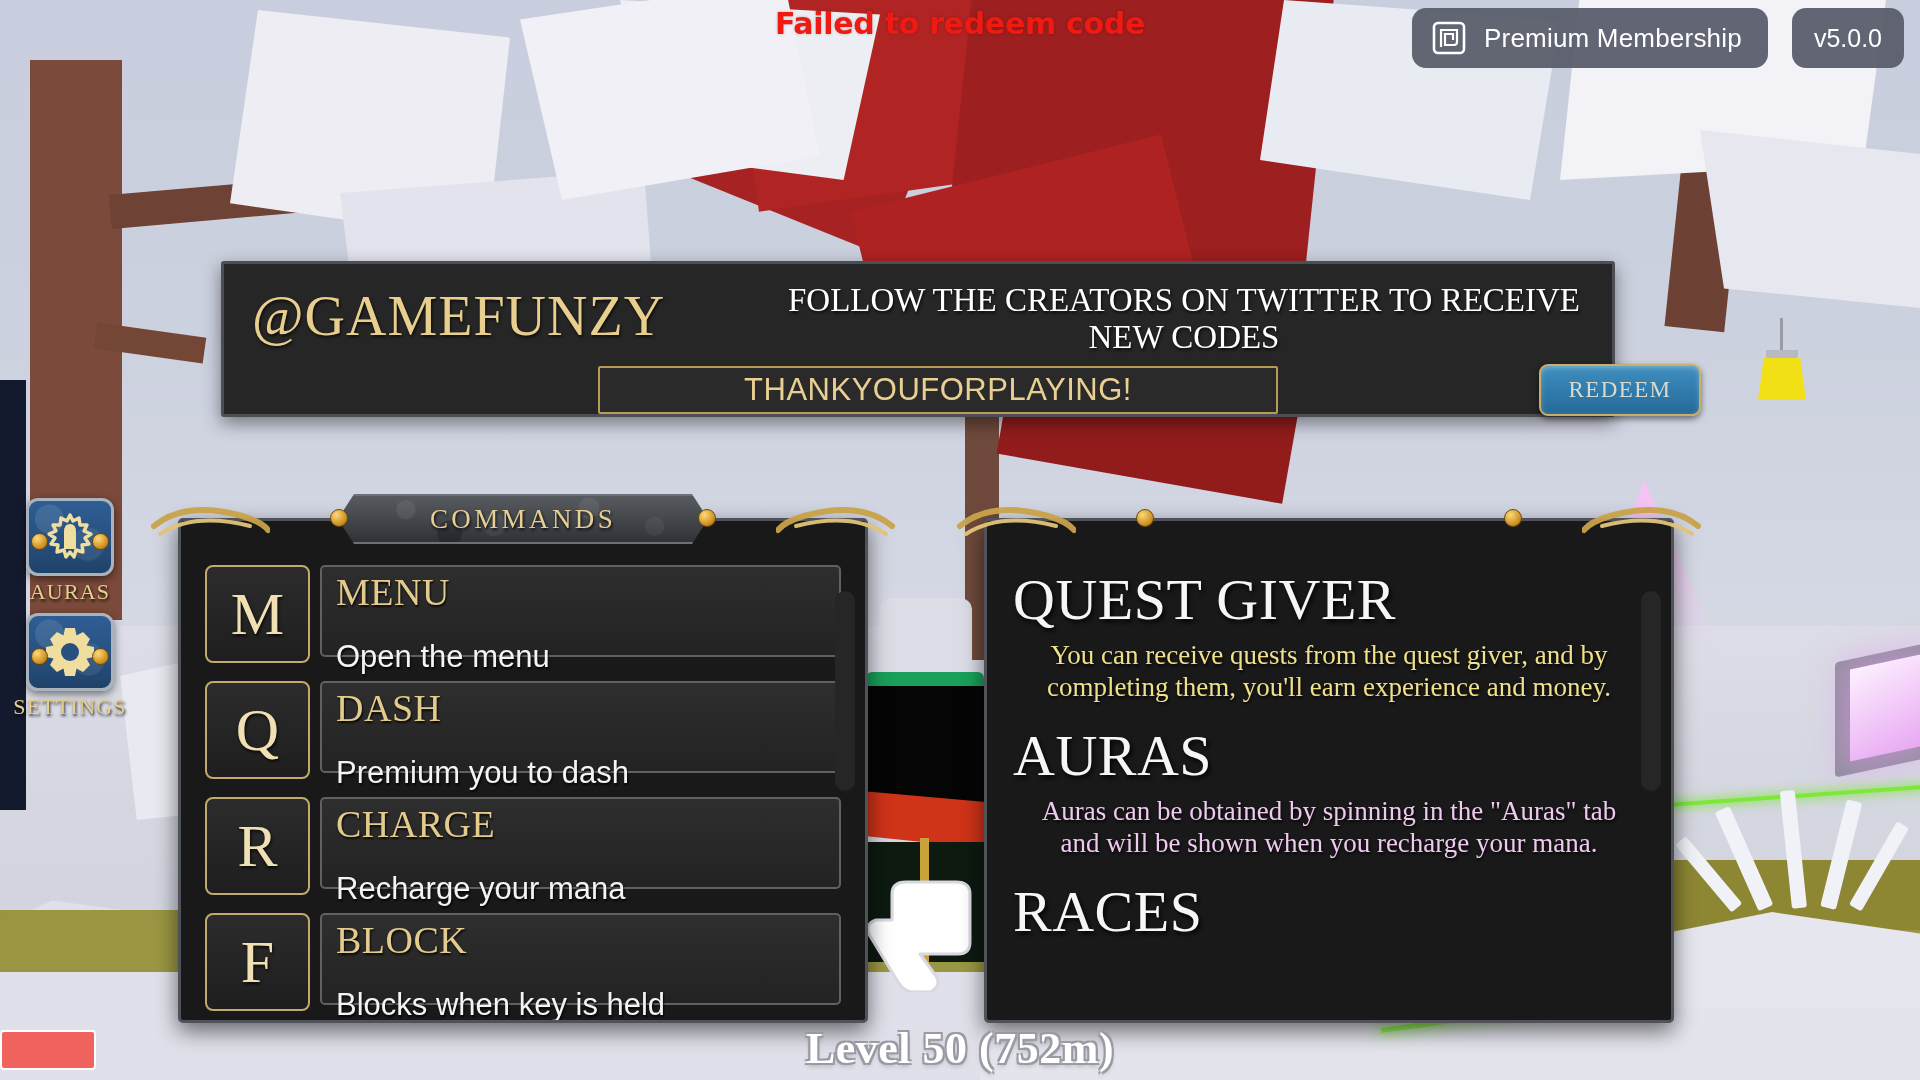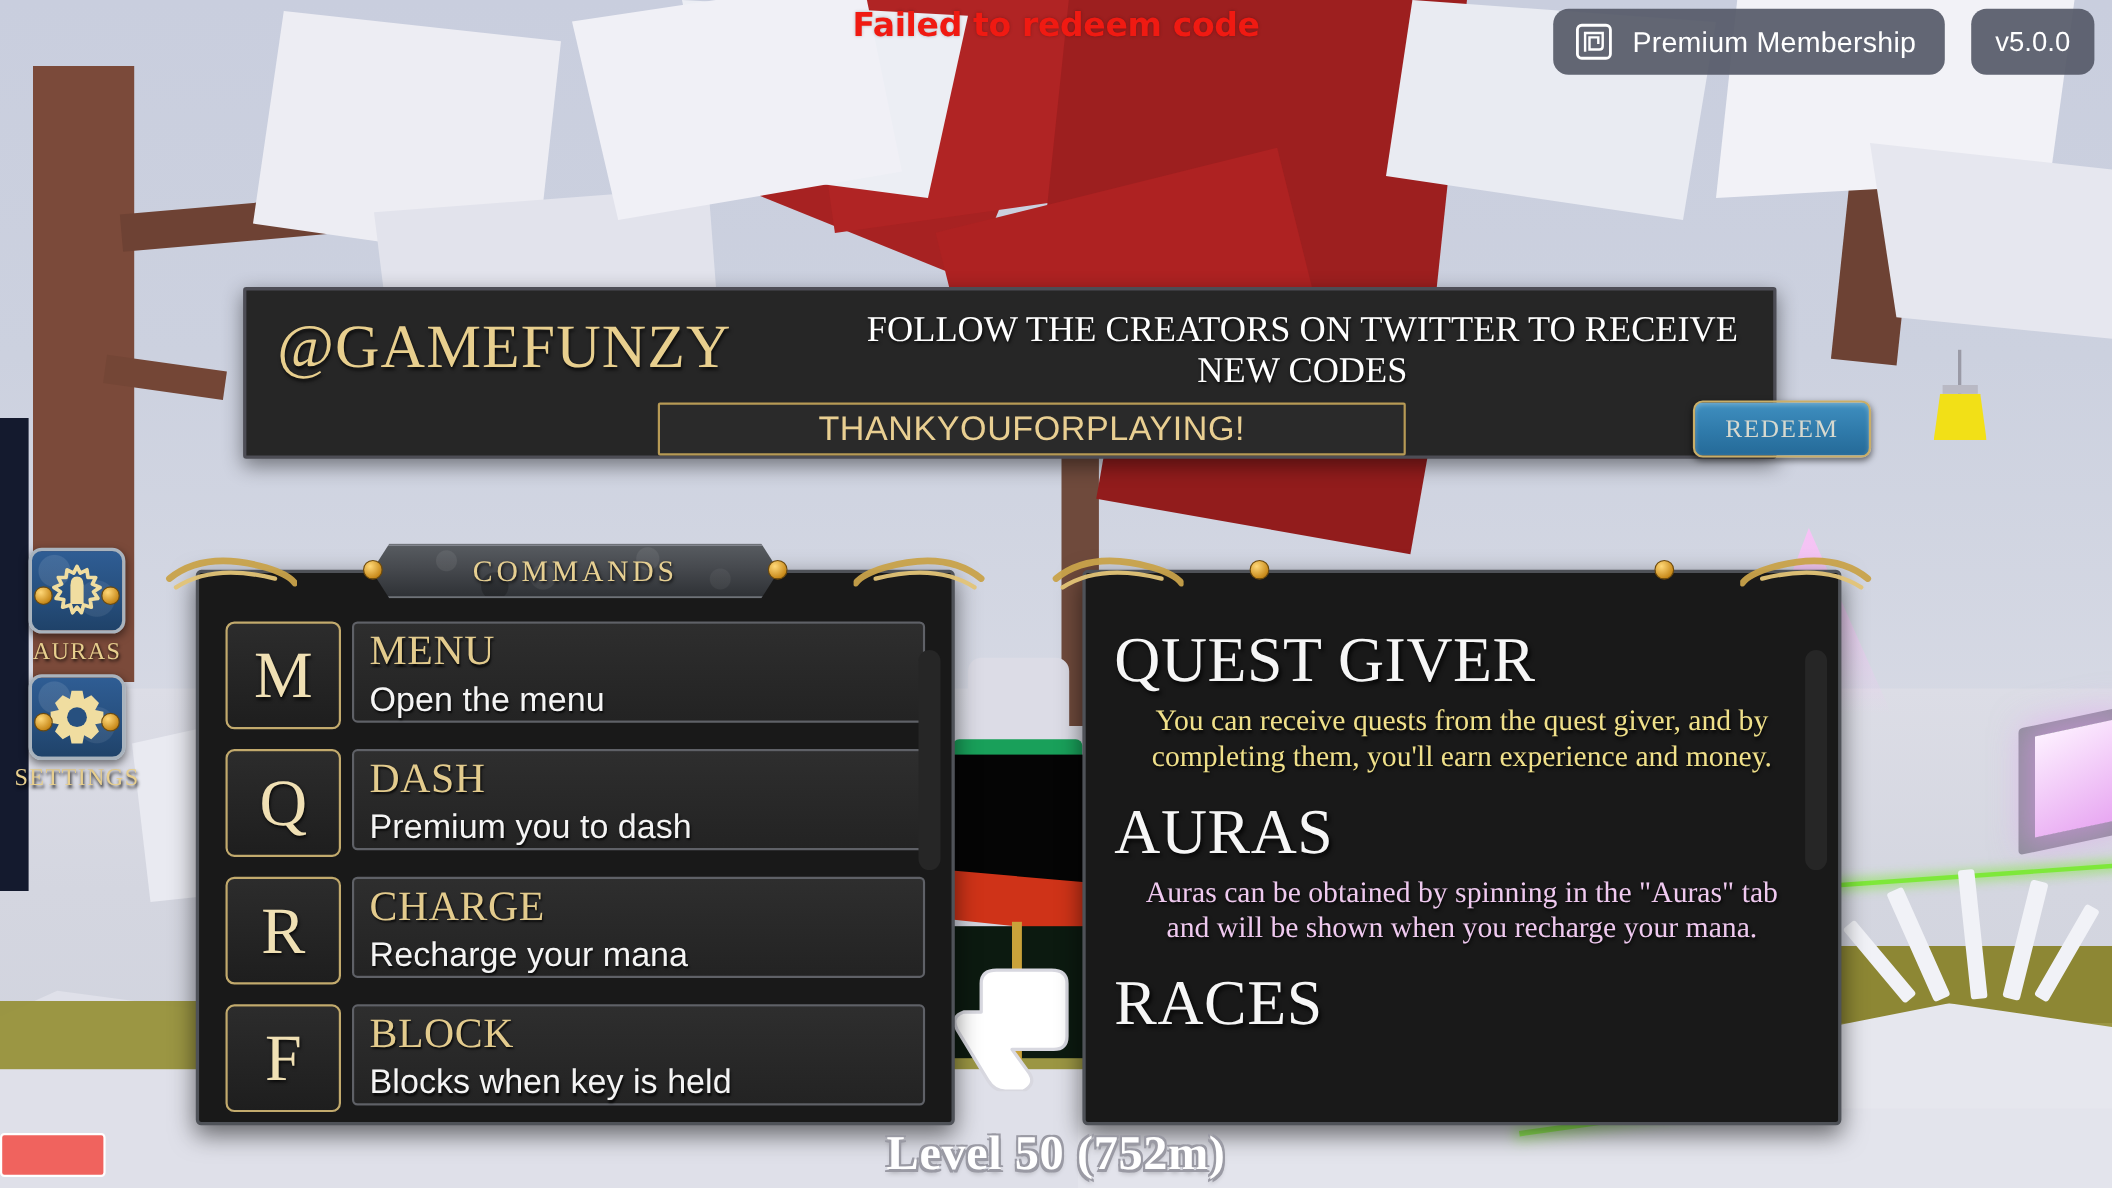--- a/index.html
+++ b/index.html
@@ -208,20 +208,21 @@
   }
   .cmd-name {
     color:#e3cb8d; font-size:38px; line-height:46px;
     font-family:"Liberation Serif", serif; letter-spacing:.5px;
     text-shadow:1px 2px 2px rgba(0,0,0,.8);
   }
   .cmd-desc {
     color:#f4f4f4; font-size:31px; line-height:42px;
     font-family:"Liberation Sans", sans-serif; font-weight:300;
     text-shadow:1px 2px 2px rgba(0,0,0,.8);
+    margin-top:21px;
   }
   #cmd-scroll {
     position:absolute; right:10px; top:70px; width:20px; height:200px;
     background:#262626; border-radius:10px;
   }
 
   
   #info { left:984px; top:518px; width:690px; height:505px; }
   .info-sec { margin:0 26px 4px 26px; }
   .info-h {

